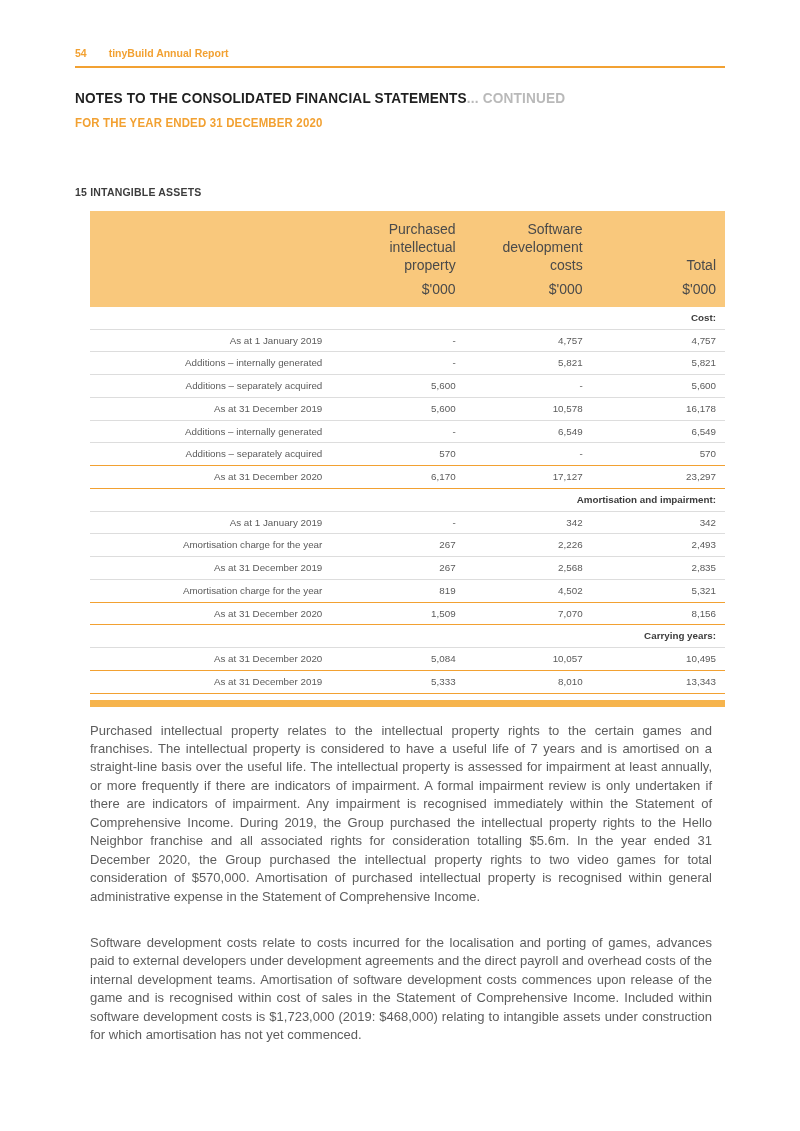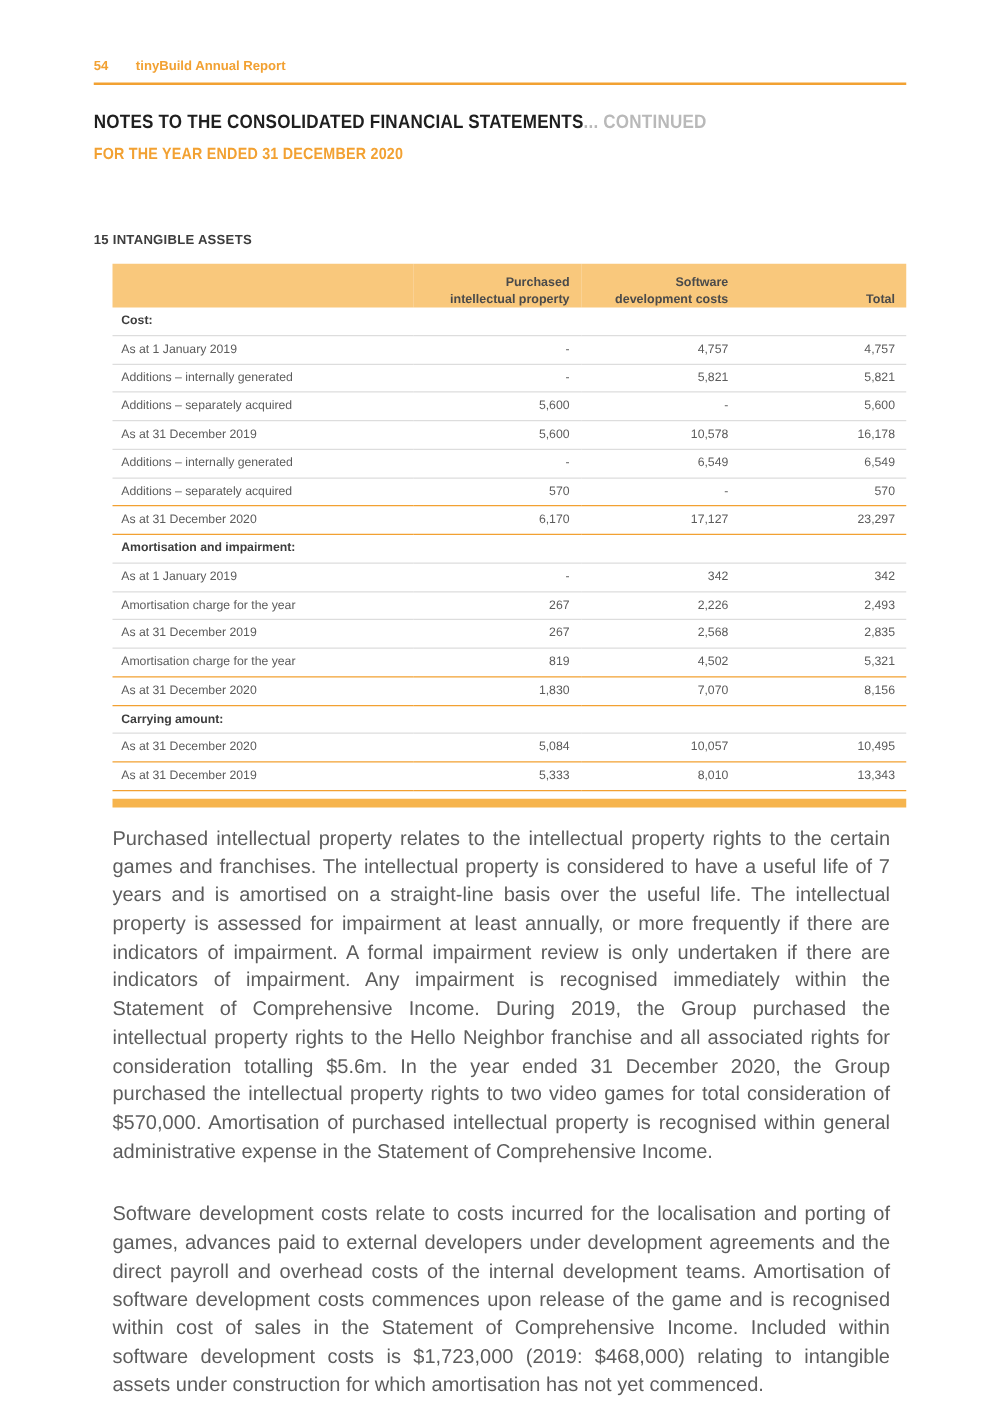--- a/index.html
+++ b/index.html
@@ -43,45 +43,45 @@
     margin-top: 56px;
     font-size: 10.5px; font-weight: bold; color: #3d3d3d;
     letter-spacing: 0.2px;
   }
 
   
   .table-wrap { margin: 13px 0 0 15px; width: 635px; }
   table { width: 100%; border-collapse: collapse; table-layout: fixed; }
   thead th {
     background: var(--header-bg, #F9C87C);
-    font-size: 10px; font-weight: bold; color: #4a4a4a;
+    font-size: 14px; font-weight: normal; color: #4a4a4a;
     text-align: right; vertical-align: bottom;
     padding: 9px 9px 0 9px;
     white-space: pre-line; line-height: 1.3;
   }
   thead tr.unit-row th { padding: 5px 9px 9px 9px; vertical-align: top; }
   tbody td {
     font-size: 9.8px; color: #5b5b5b;
     padding: 5px 9px;
     border-bottom: 1px solid var(--rule, #dddddd);
     text-align: right;
     line-height: 1.2;
   }
-  tbody td.label { text-align: left; padding-left: 7px; }
+  tbody td.label { text-align: right; padding-left: 7px; }
   tbody tr.section td { font-weight: bold; color: #3d3d3d; }
   tbody tr.rule-orange td { border-bottom-color: var(--accent, #F2A132); }
   .bottom-bar {
     margin-top: 6px; height: 7px; width: 100%;
     background: var(--bar, #F6B44D);
   }
 
   
   .body-copy { margin-left: 15px; width: 622px; }
   .body-copy p {
-    font-size: 16px; line-height: 1.42; color: #5d5d5d;
+    font-size: 13px; line-height: 1.42; color: #5d5d5d;
     text-align: justify;
     margin-top: 15px;
   }
   .body-copy p + p { margin-top: 28px; }
 </style>
 </head>
 <body>
 
 <div class="page">
 
@@ -107,20 +107,26 @@
       </colgroup>
       <thead>
         <tr>
           <th></th>
           <th>Purchased
 intellectual property</th>
           <th>Software
 development costs</th>
           <th>Total</th>
         </tr>
+        <tr class="unit-row">
+          <th></th>
+          <th>$'000</th>
+          <th>$'000</th>
+          <th>$'000</th>
+        </tr>
       </thead>
       <tbody>
           <tr class="section">
             <td class="label" colspan="4">Cost:</td>
           </tr>
           <tr class="data">
             <td class="label">As at 1 January 2019</td>
             <td class="num">-</td>
             <td class="num">4,757</td>
             <td class="num">4,757</td>
@@ -183,26 +189,26 @@
             <td class="num">2,835</td>
           </tr>
           <tr class="data rule-orange">
             <td class="label">Amortisation charge for the year</td>
             <td class="num">819</td>
             <td class="num">4,502</td>
             <td class="num">5,321</td>
           </tr>
           <tr class="total rule-orange">
             <td class="label">As at 31 December 2020</td>
-            <td class="num">1,830</td>
+            <td class="num">1,509</td>
             <td class="num">7,070</td>
             <td class="num">8,156</td>
           </tr>
           <tr class="section">
-            <td class="label" colspan="4">Carrying amount:</td>
+            <td class="label" colspan="4">Carrying years:</td>
           </tr>
           <tr class="data rule-orange">
             <td class="label">As at 31 December 2020</td>
             <td class="num">5,084</td>
             <td class="num">10,057</td>
             <td class="num">10,495</td>
           </tr>
           <tr class="total rule-orange">
             <td class="label">As at 31 December 2019</td>
             <td class="num">5,333</td>

